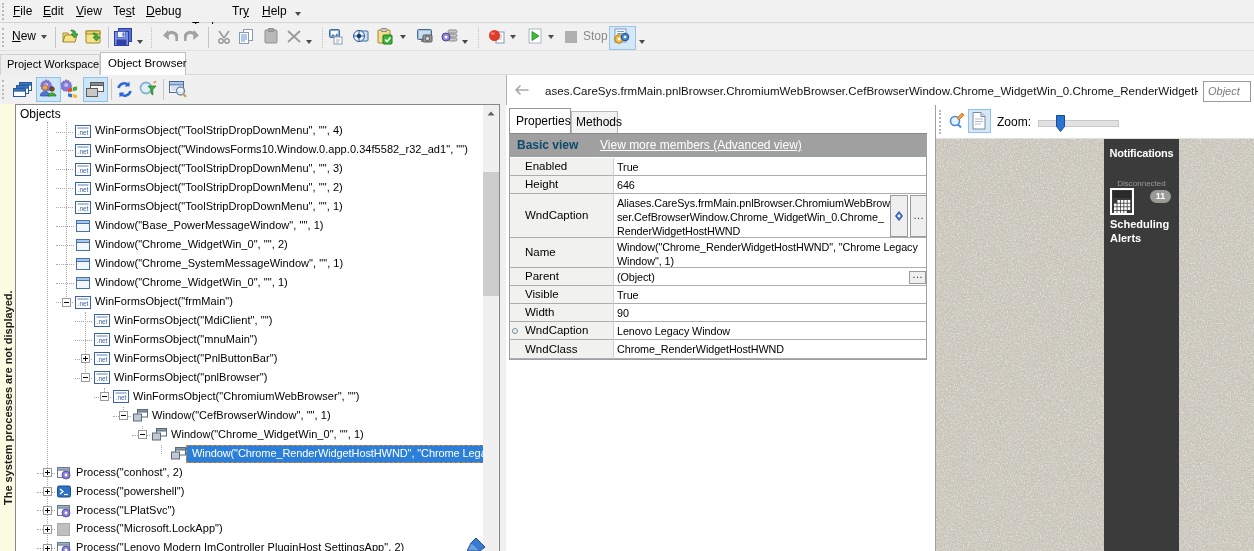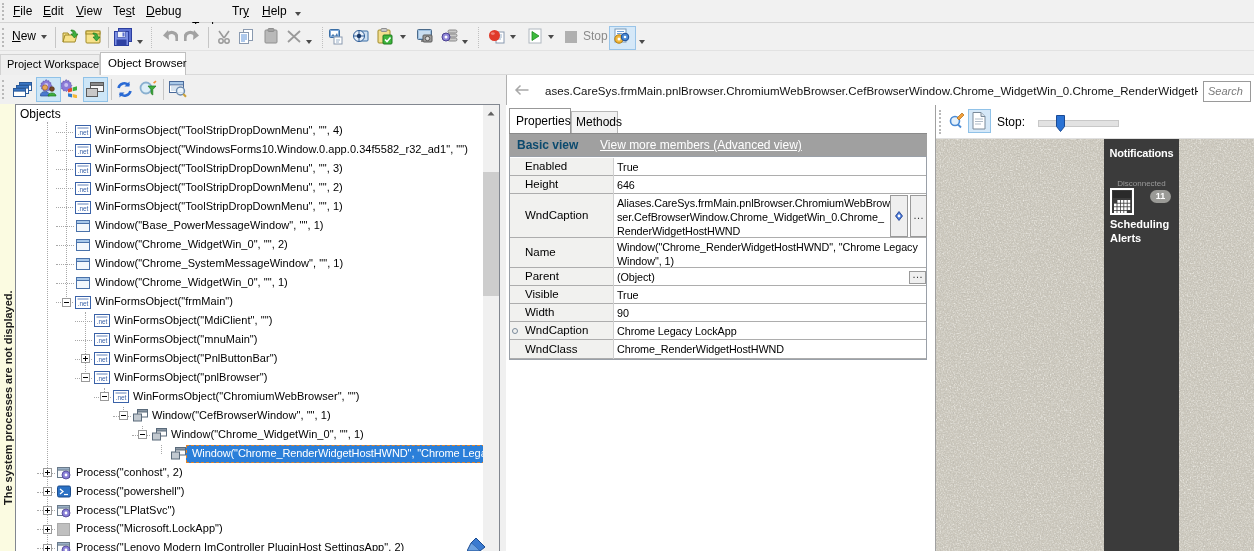--- a/index.html
+++ b/index.html
@@ -409,21 +409,21 @@
     <path d="M9 0 L18 9 L13 13 L4 5 Z" fill="#3a7ad0" stroke="#1a4a90"></path>
     <path d="M4 5 L0 13 L13 13" fill="#6aa0e0" stroke="#1a4a90"></path>
   </svg>
 <div class="a" style="left:500px;top:75px;width:6px;height:476px;background:#f0f0f0"></div>
 <div class="a" style="left:506px;top:75px;width:748px;height:476px;background:#fff;border-left:1px solid #b0b0b0"></div>
 <svg class="a" style="left:514px;top:84px" width="16" height="12" viewBox="0 0 16 12">
     <path d="M6.5 1.5 L2 6 L6.5 10.5 M2 6 L14.5 6" stroke="#a8a8a8" stroke-width="1.5" fill="none"></path>
   </svg>
 <div class="a txt" style="left:545px;top:85px;width:653px;overflow:hidden;font-size:11.5px;letter-spacing:0.05px;color:#111">ases.CareSys.frmMain.pnlBrowser.ChromiumWebBrowser.CefBrowserWindow.Chrome_WidgetWin_0.Chrome_RenderWidgetHostHWND</div>
 <div class="a" style="left:1203px;top:81px;width:48px;height:21px;background:#fff;border:1px solid #9a9a9a"></div>
-<div class="a" style="left:1208px;top:85px;font-size:11px;font-style:italic;color:#7a7a7a">Search</div>
+<div class="a" style="left:1208px;top:85px;font-size:11px;font-style:italic;color:#7a7a7a">Object</div>
 <div class="a" style="left:506px;top:105px;width:429px;height:446px;background:#fff"></div>
 <div class="a" style="left:571px;top:111px;width:47px;height:22px;background:#f2f2f2;border:1px solid #b8b8b8;border-bottom:none"></div>
 <div class="a txt" style="left:576px;top:115px">Methods</div>
 <div class="a" style="left:509px;top:108px;width:62px;height:25px;background:#fff;border:1px solid #989898;border-bottom:none"></div>
 <div class="a txt" style="left:516px;top:114px">Properties</div>
 <div class="a" style="left:509px;top:133px;width:418px;height:23px;background:#a0a0a0;border-top:1px solid #8a8a8a"></div>
 <div class="a txt" style="left:517px;top:138px;color:#0c4a6e;font-weight:bold">Basic view</div>
 <div class="a txt u" style="left:600px;top:138px;color:#fff">View more members (Advanced view)</div>
 <div class="a" style="left:509px;top:156px;width:418px;height:204px;border:1px solid #9aa0a8;background:#fff"></div>
 <div class="a" style="left:510px;top:158px;width:103px;height:18px;background:#f1f1ef"></div>
@@ -458,21 +458,21 @@
 <div class="a txt" style="left:617px;top:288px;font-size:10.8px;letter-spacing:-0.08px;line-height:14px">True</div>
 <div class="a" style="left:510px;top:304px;width:103px;height:18px;background:#f1f1ef"></div>
 <div class="a" style="left:510px;top:321px;width:416px;height:1px;background:#adadad"></div>
 <div class="a" style="left:613px;top:304px;width:1px;height:18px;background:#d0d0d0"></div>
 <div class="a txt" style="left:525px;top:306px;font-size:11.5px">Width</div>
 <div class="a txt" style="left:617px;top:306px;font-size:10.8px;letter-spacing:-0.08px;line-height:14px">90</div>
 <div class="a" style="left:510px;top:322px;width:103px;height:18px;background:#f1f1ef"></div>
 <div class="a" style="left:510px;top:339px;width:416px;height:1px;background:#adadad"></div>
 <div class="a" style="left:613px;top:322px;width:1px;height:18px;background:#d0d0d0"></div>
 <div class="a txt" style="left:525px;top:324px;font-size:11.5px">WndCaption</div>
-<div class="a txt" style="left:617px;top:324px;font-size:10.8px;letter-spacing:-0.08px;line-height:14px">Chrome Legacy LockApp</div>
+<div class="a txt" style="left:617px;top:324px;font-size:10.8px;letter-spacing:-0.08px;line-height:14px">Lenovo Legacy Window</div>
 <div class="a" style="left:510px;top:340px;width:103px;height:19px;background:#f1f1ef"></div>
 <div class="a" style="left:510px;top:358px;width:416px;height:1px;background:#adadad"></div>
 <div class="a" style="left:613px;top:340px;width:1px;height:19px;background:#d0d0d0"></div>
 <div class="a txt" style="left:525px;top:343px;font-size:11.5px">WndClass</div>
 <div class="a txt" style="left:617px;top:342px;font-size:10.8px;letter-spacing:-0.08px;line-height:14px">Chrome_RenderWidgetHostHWND</div>
 <div class="a" style="left:512px;top:328px;width:6px;height:6px;border:1px solid #7a8a9a;border-radius:50%"></div>
 <div class="a" style="left:890px;top:195px;width:18px;height:42px;background:#efefef;border:1px solid #9a9a9a"></div>
 <svg class="a" style="left:895px;top:211px" width="8" height="10" viewBox="0 0 8 10">
     <path d="M4 0.5 L7.5 5 L4 9.5 L0.5 5 Z" fill="#4a7ad8" stroke="#1a3a8a" stroke-width="0.8"></path>
     <circle cx="4" cy="5" r="1.4" fill="#fff"></circle>
@@ -488,21 +488,21 @@
     <circle cx="7" cy="9" r="4.5" fill="#e4f0fa" stroke="#4a8ad4" stroke-width="1.6"></circle>
     <path d="M10 12.5 L13 15.5" stroke="#4a8ad4" stroke-width="1.8"></path>
     <path d="M9 6 L14 1 L16 3 L11 8 Z" fill="#f2a03a" stroke="#b06a10" stroke-width="0.7"></path>
   </svg>
 <div class="a" style="left:968px;top:109px;width:23px;height:24px;background:#d5e8f8;border:1px solid #90c2e8"></div>
 <svg class="a" style="left:972px;top:112px" width="14" height="18" viewBox="0 0 14 18">
     <path d="M1 0.5 H9 L13 4.5 V17 H1 Z" fill="#fff" stroke="#7a8a9a"></path>
     <path d="M9 0.5 V4.5 H13" fill="#d8e0e8" stroke="#7a8a9a"></path>
     <path d="M3 7 h8 M3 9.5 h8 M3 12 h6" stroke="#b0bcc8" stroke-width="1"></path>
   </svg>
-<div class="a txt" style="left:997px;top:115px">Stop:</div>
+<div class="a txt" style="left:997px;top:115px">Zoom:</div>
 <div class="a" style="left:1038px;top:120px;width:81px;height:7px;background:#e2e2e2;border:1px solid #c8c8c8"></div>
 <svg class="a" style="left:1056px;top:115px" width="9" height="17" viewBox="0 0 9 17">
     <path d="M0.5 0.5 H8.5 V11.5 L4.5 16.5 L0.5 11.5 Z" fill="#2a72d4" stroke="#1a4a94"></path>
   </svg>
 <svg class="a" style="left:936px;top:139px" width="318" height="412">
     <defs>
       <filter id="w" x="0" y="0" width="100%" height="100%">
         <feTurbulence type="fractalNoise" baseFrequency="0.7" numOctaves="2" seed="4"></feTurbulence>
         <feColorMatrix type="matrix" values="0 0 0 0 1  0 0 0 0 1  0 0 0 0 0.97  0.9 0.9 0 0 -0.8"></feColorMatrix>
       </filter>

